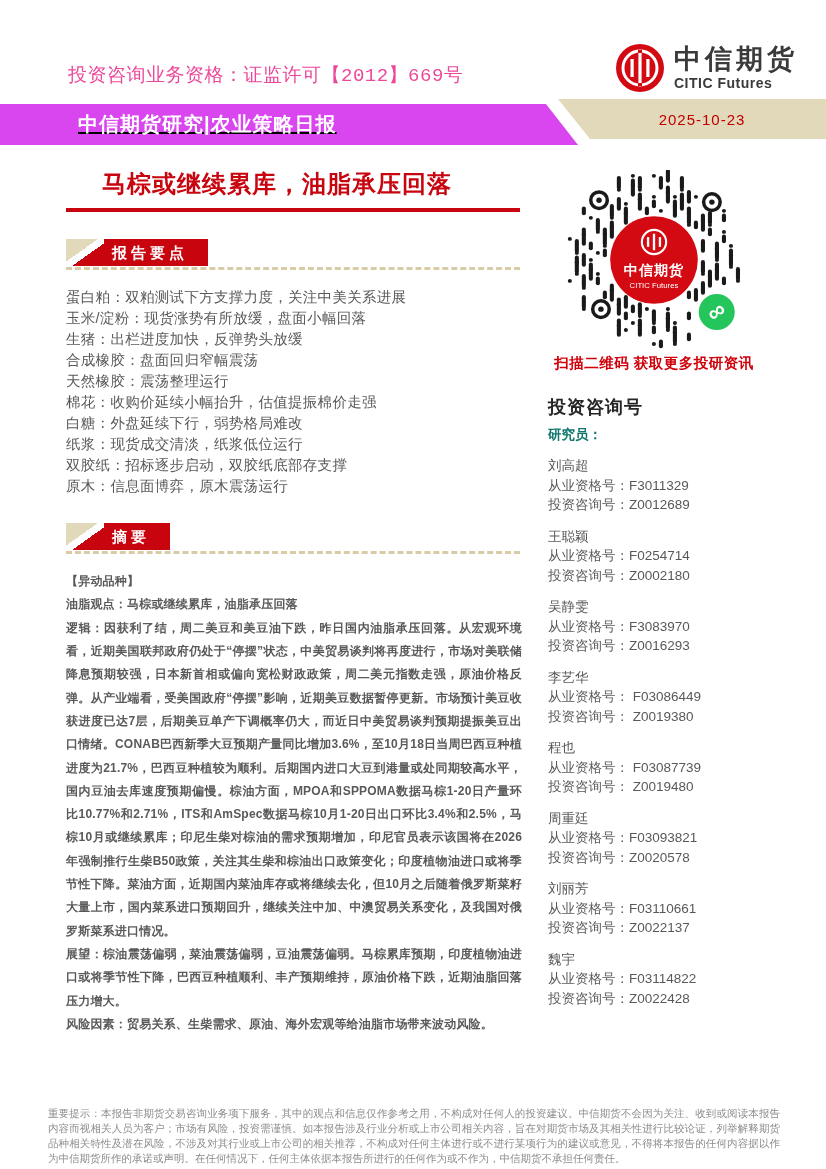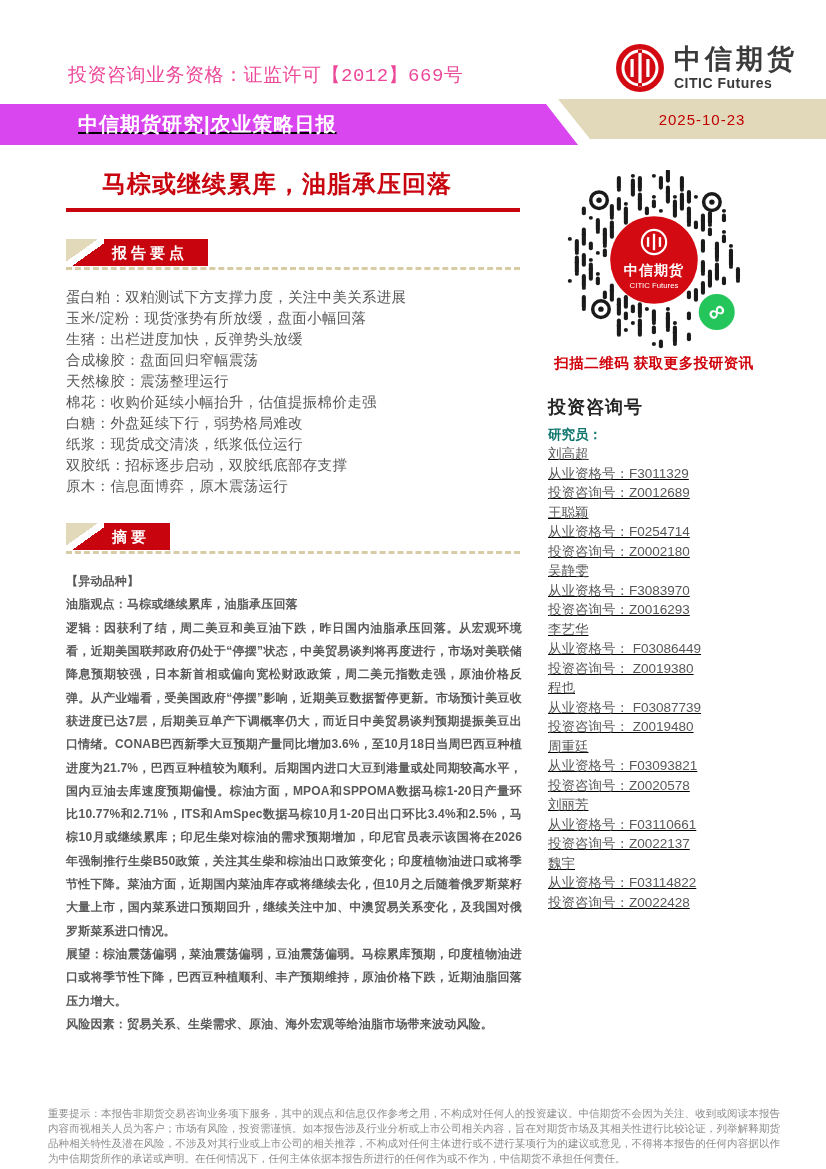--- a/index.html
+++ b/index.html
@@ -51,21 +51,21 @@
                font-weight:bold; letter-spacing:.2px; }
 
   
   .right-col { position:absolute; left:548px; top:170px; width:268px; }
   .qr-wrap { width:212px; text-align:center; }
   .qr-code { width:180px; height:180px; margin:0 auto; display:block; }
   .qr-caption { margin-top:4px; font-size:14.5px; font-weight:bold; color:#D0000B; white-space:nowrap; letter-spacing:.5px; }
   .team { margin-top:22px; }
   .team-title { font-size:18px; font-weight:bold; color:#262626; letter-spacing:1px; }
   .team-role { font-size:13.5px; font-weight:bold; color:#0f766e; margin-top:7px; }
-  .member { margin-top:0;text-decoration:underline; }
+  .member { margin-top:12px; }
   .member div { font-size:13.5px; color:#595959; line-height:19.5px; }
   .member .m-name { color:#595959; }
 
   
   .footer { position:absolute; left:48px; top:1106px; width:732px; }
   .footer p { font-size:10.5px; color:#8c8c8c; line-height:15px; text-align:justify; }
 </style>
 </head>
 <body>
 

